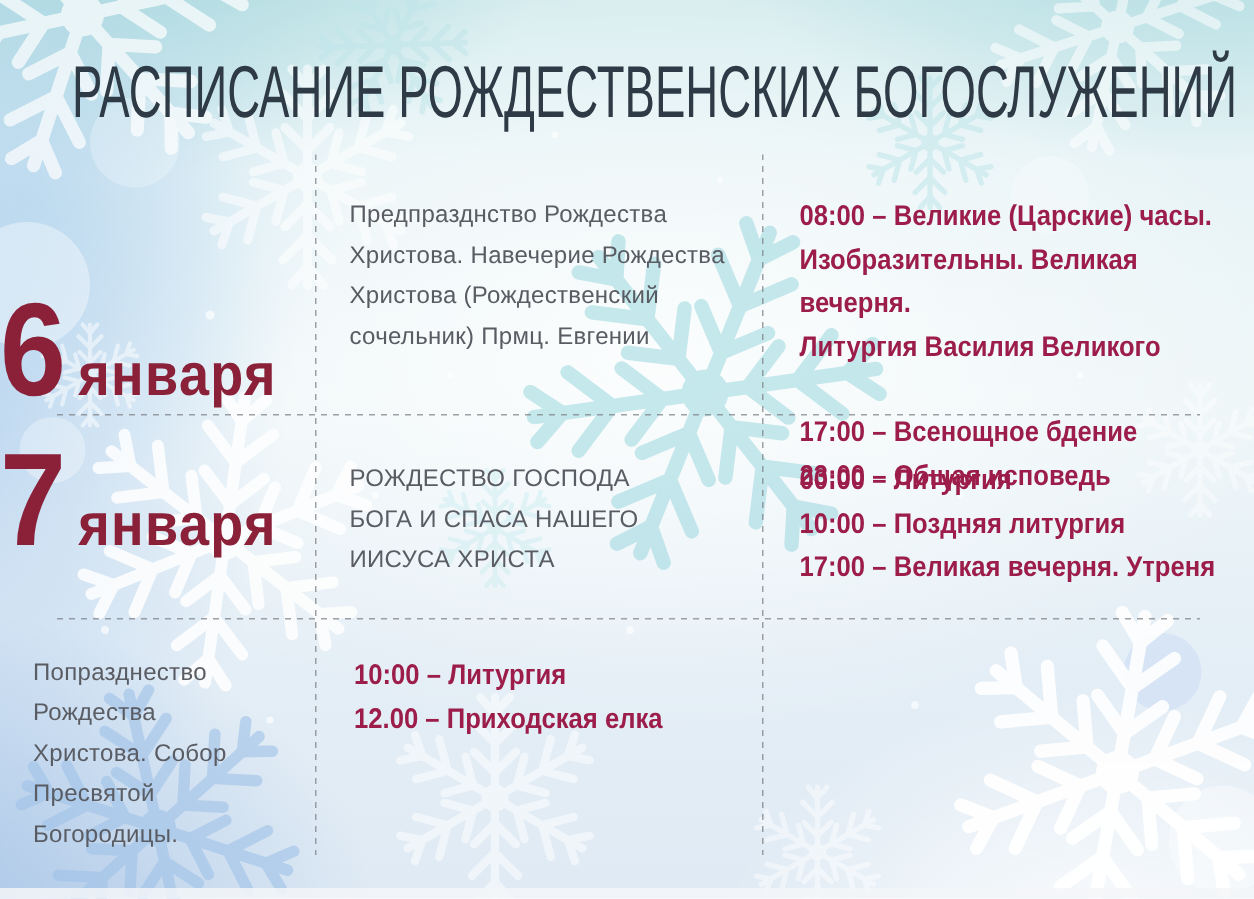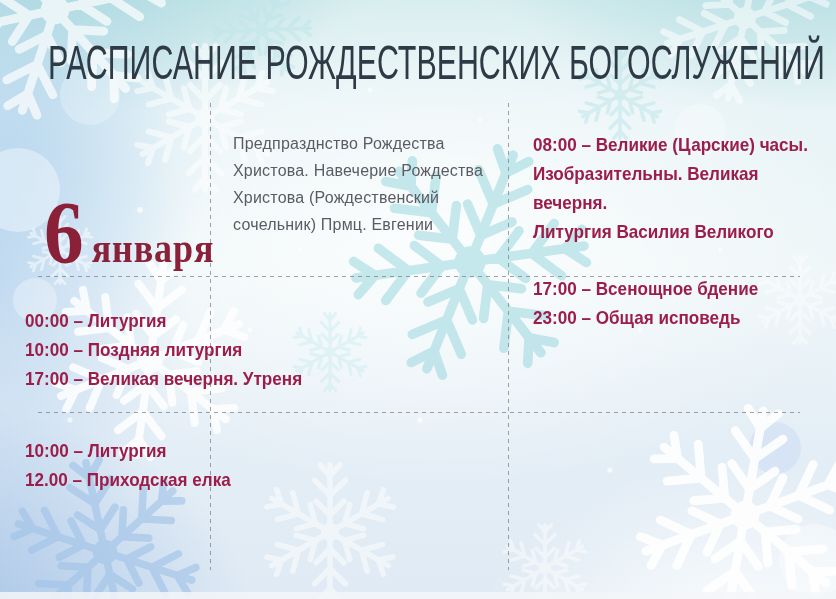--- a/index.html
+++ b/index.html
@@ -33,21 +33,21 @@
   .vline-1{left:210px;} .vline-2{left:508px;}
   .hline{position:absolute;left:38px;width:762px;height:1px;
     background:repeating-linear-gradient(90deg,var(--div-c,#7e8287) 0 4px,transparent 4px 8px);opacity:.75;}
   .hline-1{top:276px;} .hline-2{top:412px;}
 
   .row{position:absolute;left:0;width:100%;display:grid;grid-template-columns:211px 297px auto;}
   .row-0{top:103px;height:173px;}
   .row-1{top:276px;height:136px;}
   .row-2{top:412px;height:158px;}
 
-  .date{padding-left:44px;color:var(--date-c,#8a2139);white-space:nowrap;line-height:88px;font-family:Liberation Serif, serif;}
+  .date{color:var(--date-c,#8a2139);white-space:nowrap;line-height:88px;}
   .row-0 .date{margin-top:86px;}
   .row-1 .date{margin-top:13px;}
   .row-2 .date{margin-top:22px;}
   .date-inner{display:inline-block;transform:scaleX(.9);transform-origin:0 100%;}
   .day{font-size:88px;font-weight:700;}
   .month{font-size:40px;font-weight:700;margin-left:9px;letter-spacing:1px;}
 
   .desc{
     padding-left:22px;padding-right:14px;color:var(--desc-c,#5a5c63);
     font-size:16px;line-height:27px;white-space:pre-line;letter-spacing:.2px;
@@ -146,30 +146,39 @@
 Изобразительны. Великая вечерня.
 Литургия Василия Великого</span></div>
               </div><div class="service-group">
                 <div class="service-line"><span>17:00</span><span> – </span><span>Всенощное бдение</span></div>
                 <div class="service-line"><span>23:00</span><span> – </span><span>Общая исповедь</span></div>
               </div></div>
       </div>
     </section>
 
     <section class="row row-1">
+      <div class="date">
+        <span class="date-inner"><span class="day">7</span><span class="month">января</span></span>
+      </div>
+      <div class="desc">РОЖДЕСТВО ГОСПОДА
+БОГА И СПАСА НАШЕГО
+ИИСУСА ХРИСТА</div>
       <div class="times">
         <div class="times-inner"><div class="service-group">
                 <div class="service-line"><span>00:00</span><span> – </span><span>Литургия</span></div>
                 <div class="service-line"><span>10:00</span><span> – </span><span>Поздняя литургия</span></div>
                 <div class="service-line"><span>17:00</span><span> – </span><span>Великая вечерня. Утреня</span></div>
               </div></div>
       </div>
     </section>
 
     <section class="row row-2">
+      <div class="desc">Попразднество Рождества
+Христова. Собор Пресвятой
+Богородицы.</div>
       <div class="times">
         <div class="times-inner"><div class="service-group">
                 <div class="service-line"><span>10:00</span><span> – </span><span>Литургия</span></div>
                 <div class="service-line"><span>12.00</span><span> – </span><span>Приходская елка</span></div>
               </div></div>
       </div>
     </section>
   </div>
 
     <div class="bottom-strip"></div>

